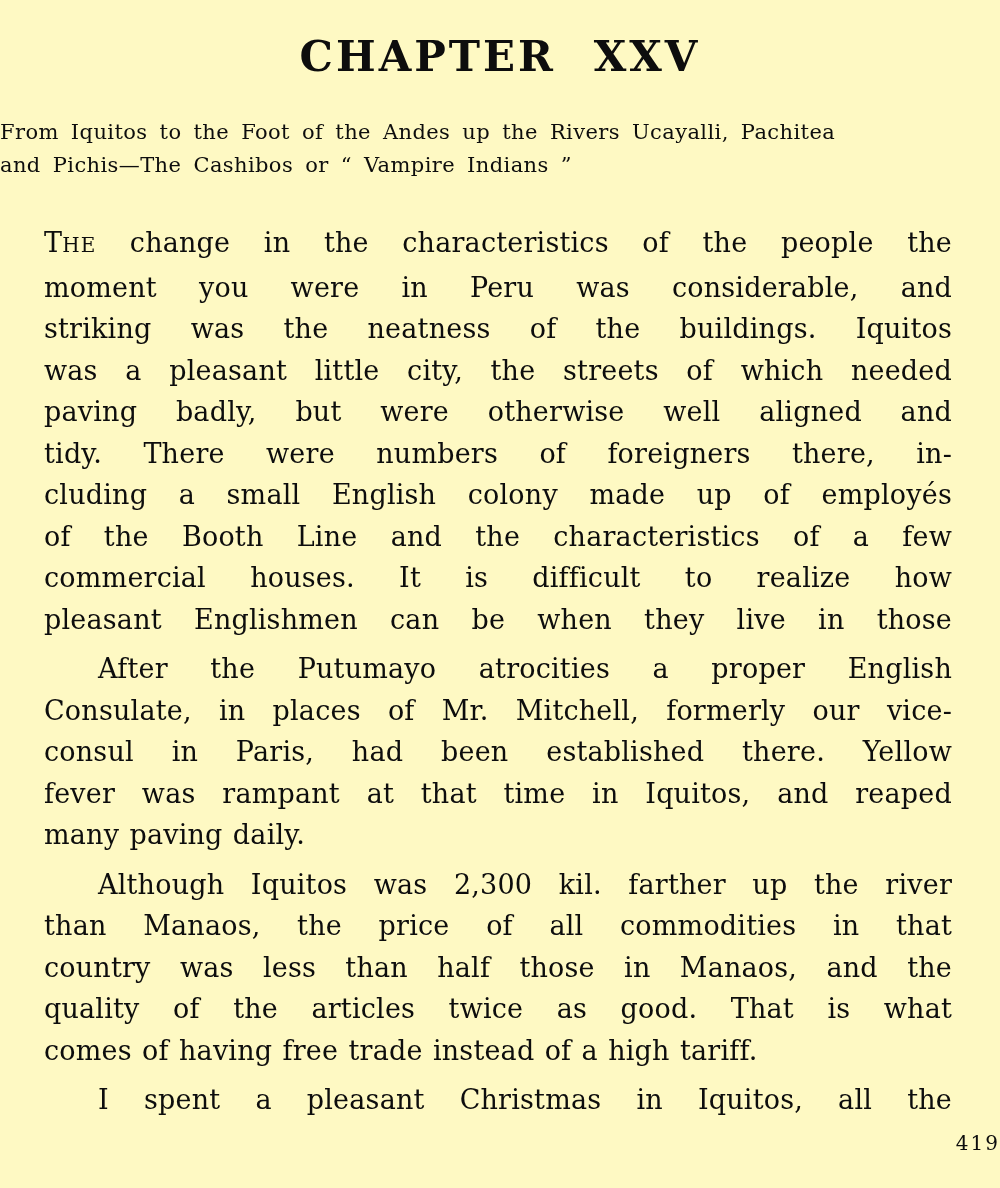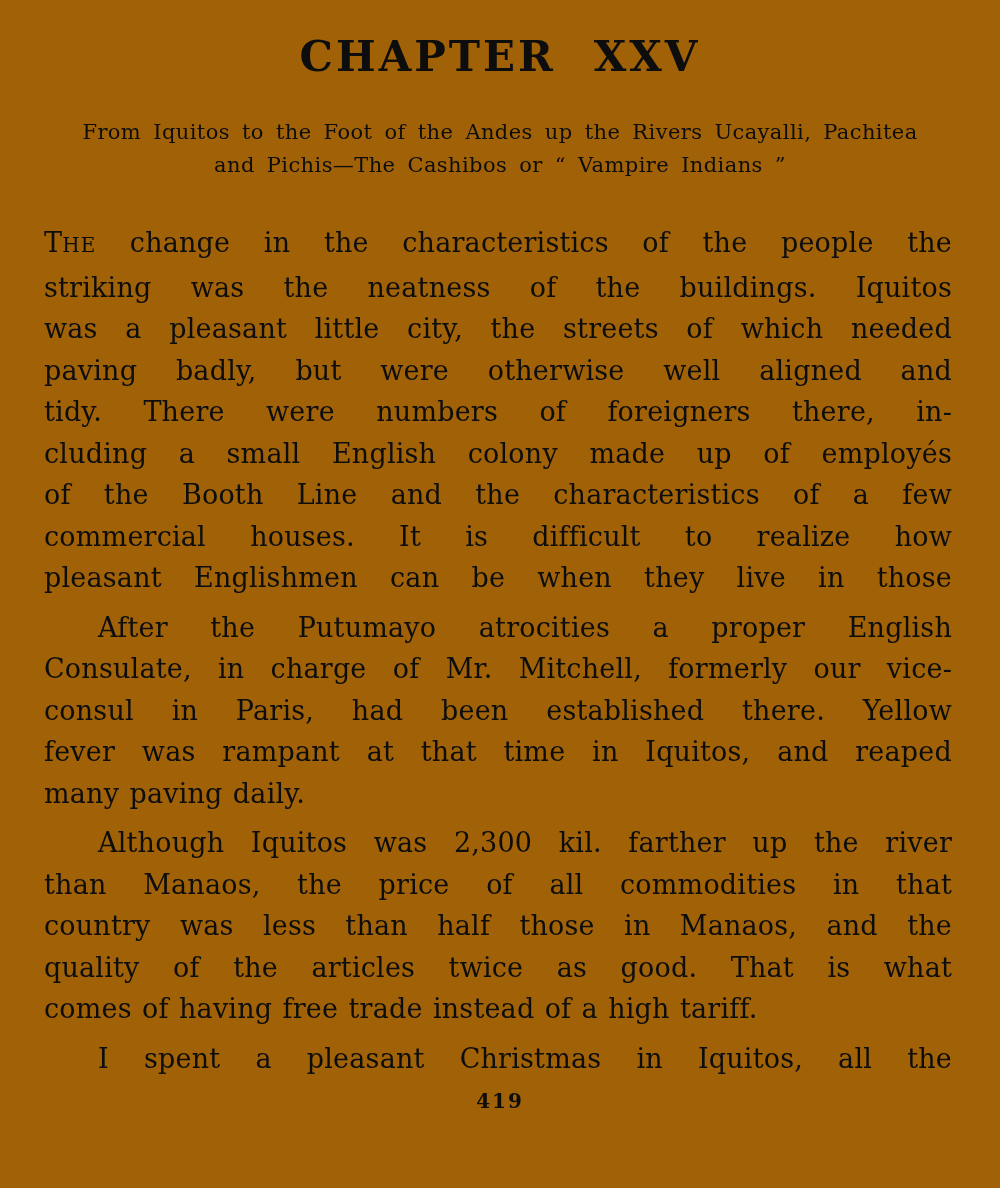--- a/index.html
+++ b/index.html
@@ -4,38 +4,37 @@
 <style>
   html, body {
     margin: 0;
     padding: 0;
     background: #ffffff;
   }
   .page {
     position: relative;
     width: 1000px;
     height: 1188px;
-    background: #a16207;
+    background: #fef9c3;
     color: #0d0d0d;
     font-family: "DejaVu Serif", "Liberation Serif", serif;
     overflow: hidden;
     box-sizing: border-box;
   }
   .chapter-title {
     padding-top: 34px;
     text-align: center;
     font-size: 42px;
     line-height: 46px;
     font-weight: bold;
     letter-spacing: 3px;
     word-spacing: 20px;
   }
   .chapter-subtitle {
     margin-top: 36px;
-    text-align: center;
     font-size: 21px;
     line-height: 33px;
     word-spacing: 5px;
     letter-spacing: 0.4px;
   }
   .page-body {
     margin: 40px 40px 0 36px;
     font-size: 27px;
     line-height: 41.5px;
     letter-spacing: 0.2px;
@@ -48,52 +47,53 @@
     white-space: normal;
   }
   .line.no-just { text-align-last: left; }
   .line.indent  { text-indent: 54px; }
   .lead-sc {
     font-size: 0.74em;
     letter-spacing: 1px;
   }
   .page-number {
     margin-top: 10px;
-    text-align: center;
+    text-align: right;
     font-size: 20px;
-    font-weight: bold;
+    font-weight: normal;
     letter-spacing: 2px;
   }
 </style>
 </head>
 <body>
 
 <div class="page">
   <div class="chapter-title">CHAPTER XXV</div>
 
   <div class="chapter-subtitle">
     <div>From Iquitos to the Foot of the Andes up the Rivers Ucayalli, Pachitea</div>
     <div>and Pichis—The Cashibos or “ Vampire Indians ”</div>
   </div>
 
   <div class="page-body">
       <div class="paragraph">
         <div class="line"><span>T</span><span class="lead-sc">HE</span> change in the characteristics of the people the</div>
+        <div class="line">moment you were in Peru was considerable, and</div>
         <div class="line">striking was the neatness of the buildings.  Iquitos</div>
         <div class="line">was a pleasant little city, the streets of which needed</div>
         <div class="line">paving badly, but were otherwise well aligned and</div>
         <div class="line">tidy.  There were numbers of foreigners there, in-</div>
         <div class="line">cluding a small English colony made up of employés</div>
         <div class="line">of the Booth Line and the characteristics of a few</div>
         <div class="line">commercial houses.  It is difficult to realize how</div>
         <div class="line">pleasant Englishmen can be when they live in those</div>
       </div>
       <div class="paragraph">
         <div class="line indent">After the Putumayo atrocities a proper English</div>
-        <div class="line">Consulate, in charge of Mr. Mitchell, formerly our vice-</div>
+        <div class="line">Consulate, in places of Mr. Mitchell, formerly our vice-</div>
         <div class="line">consul in Paris, had been established there.  Yellow</div>
         <div class="line">fever was rampant at that time in Iquitos, and reaped</div>
         <div class="line no-just">many paving daily.</div>
       </div>
       <div class="paragraph">
         <div class="line indent">Although Iquitos was 2,300 kil. farther up the river</div>
         <div class="line">than Manaos, the price of all commodities in that</div>
         <div class="line">country was less than half those in Manaos, and the</div>
         <div class="line">quality of the articles twice as good.  That is what</div>
         <div class="line no-just">comes of having free trade instead of a high tariff.</div>

